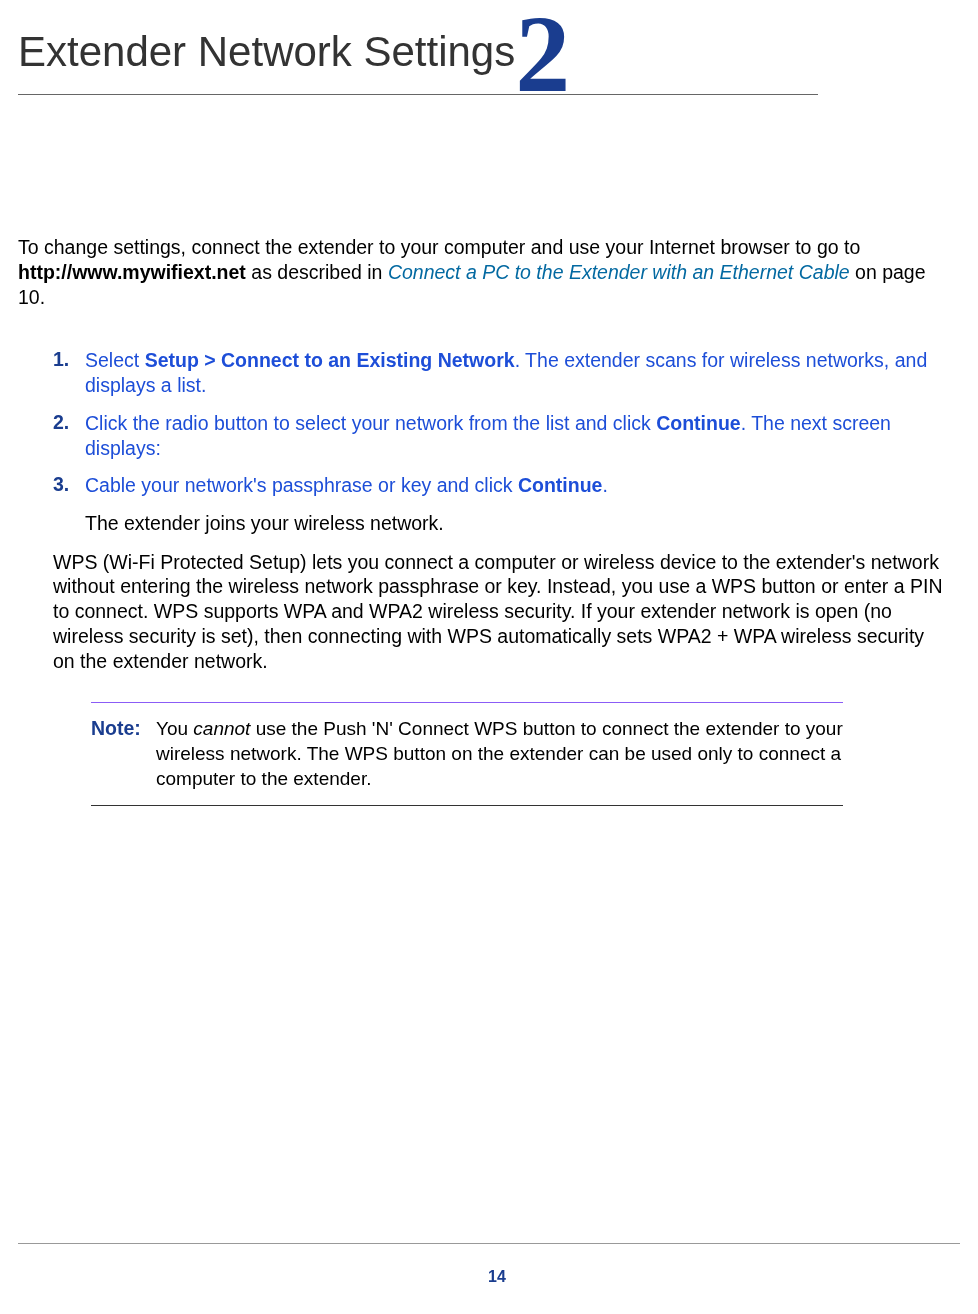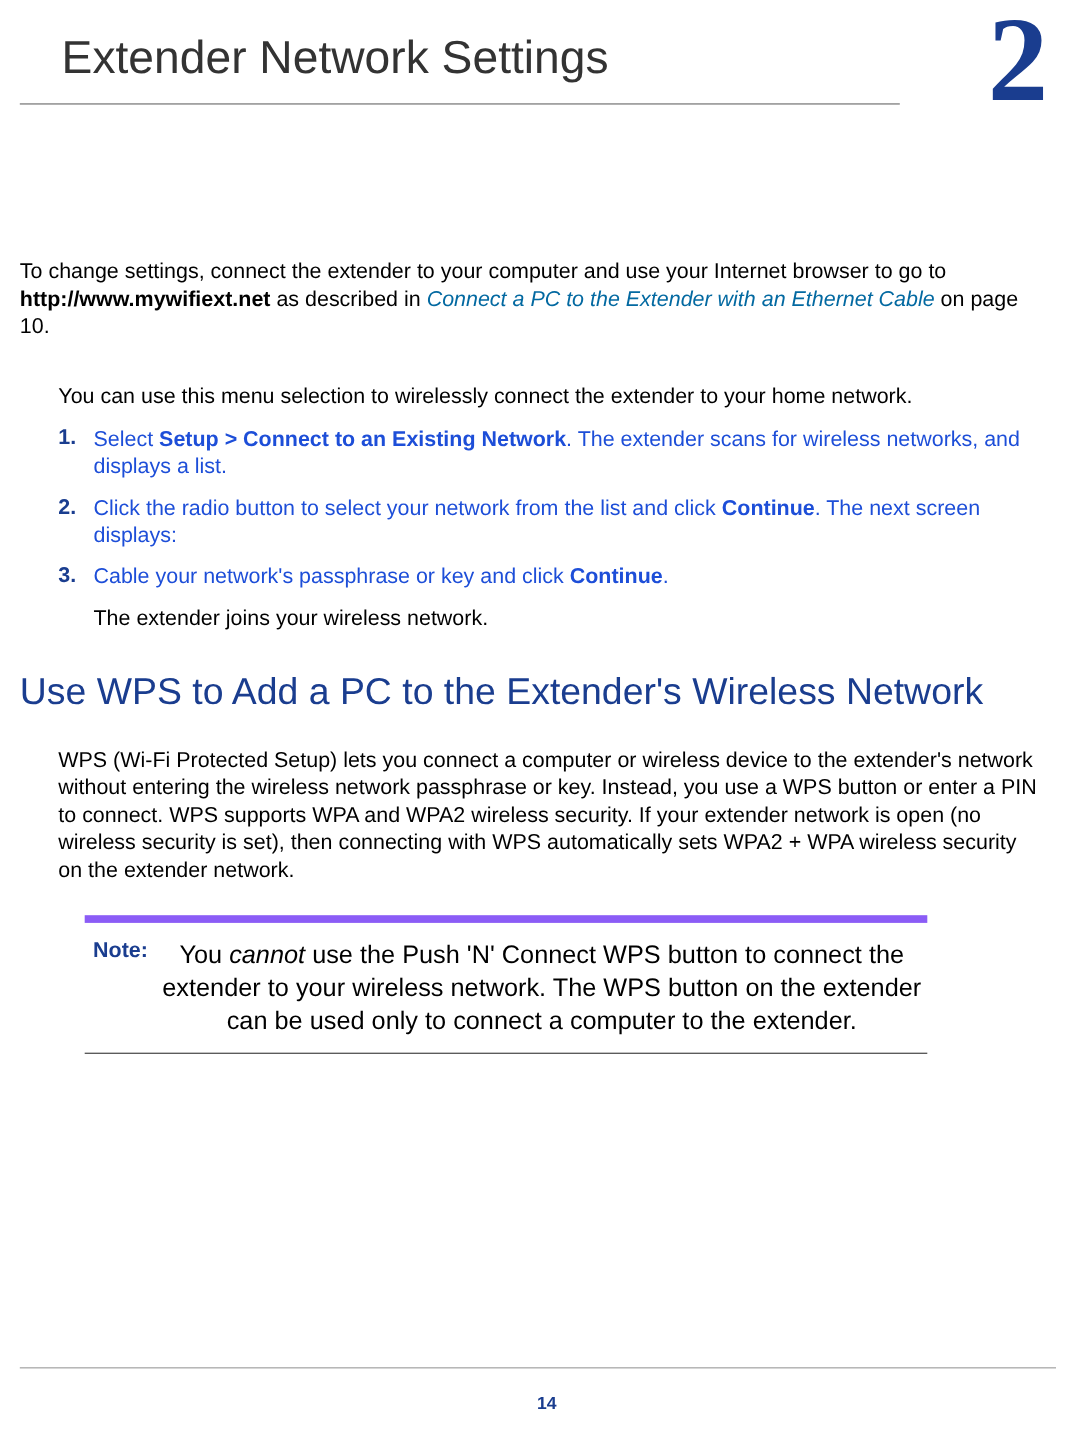--- a/index.html
+++ b/index.html
@@ -14,23 +14,21 @@
       background: #fff;
       position: relative;
       padding: 0;
     }
     .page {
       padding: 20px 30px 0 18px;
     }
     .header-row {
       display: flex;
       align-items: flex-start;
-      justify-content: space-between;
       position: relative;
-      margin-left: 38px;
     }
     .chapter-title {
       font-family: 'Century Gothic', 'Futura', 'Avant Garde', sans-serif;
       font-size: 42px;
       font-weight: 300;
       color: #333;
       letter-spacing: 0px;
       margin-top: 8px;
     }
     .chapter-number {
@@ -105,40 +103,39 @@
       font-weight: bold;
     }
     .ol-sub {
       margin-left: 32px;
       font-size: 19.5px;
       line-height: 1.28;
       margin-bottom: 14px;
       margin-top: 10px;
     }
     .note-box {
-      margin-left: 24px;
+      margin-left: 38px;
       margin-right: 100px;
       margin-top: 28px;
-      border-top: 7px solid #8b5cf6;
+      border-top: 1px solid #8b5cf6;
       border-bottom: 1px solid #333;
       padding: 14px 0 14px 0;
-      text-align: center;
     }
     .note-row {
       display: flex;
     }
     .note-label {
       font-weight: bold;
       color: #1a3d8f;
       font-size: 19.5px;
       width: 65px;
       flex-shrink: 0;
     }
     .note-text {
-      font-size: 23px;
+      font-size: 19px;
       line-height: 1.3;
       flex: 1;
     }
     .note-text .italic {
       font-style: italic;
     }
     .footer-line {
       position: absolute;
       bottom: 70px;
       left: 18px;
@@ -170,21 +167,20 @@
   <hr class="title-divider">
 
   <div class="content">
 
     <p class="intro">
       <span>To change settings, connect the extender to your computer and use your Internet browser to go to </span><span class="bold">http://www.mywifiext.net</span><span> as described in </span><span class="link">Connect a PC to the Extender with an Ethernet Cable</span><span> on page 10.</span>
     </p>
 
 
     <div class="section-body">
-      <p class="para">You can use this menu selection to wirelessly connect the extender to your home network.</p>
 
       <div class="ol-item">
         <div class="ol-num">1.</div>
         <div class="ol-text">
           <span>Select </span><span class="bold">Setup &gt; Connect to an Existing Network</span><span>. The extender scans for wireless networks, and displays a list.</span>
         </div>
       </div>
 
       <div class="ol-item">
         <div class="ol-num">2.</div>
@@ -195,21 +191,20 @@
 
       <div class="ol-item">
         <div class="ol-num">3.</div>
         <div class="ol-text">
           <span>Cable your network's passphrase or key and click </span><span class="bold">Continue</span><span>.</span>
         </div>
       </div>
       <p class="ol-sub">The extender joins your wireless network.</p>
     </div>
 
-    <h2 class="h2 section2-spacing">Use WPS to Add a PC to the Extender's Wireless Network</h2>
 
     <div class="section-body">
       <p class="para">WPS (Wi-Fi Protected Setup) lets you connect a computer or wireless device to the extender's network without entering the wireless network passphrase or key. Instead, you use a WPS button or enter a PIN to connect. WPS supports WPA and WPA2 wireless security. If your extender network is open (no wireless security is set), then connecting with WPS automatically sets WPA2 + WPA wireless security on the extender network.</p>
 
       <div class="note-box">
         <div class="note-row">
           <div class="note-label">Note:</div>
           <div class="note-text">
             <span>You </span><span class="italic">cannot</span><span> use the Push 'N' Connect WPS button to connect the extender to your wireless network. The WPS button on the extender can be used only to connect a computer to the extender.</span>
           </div>

